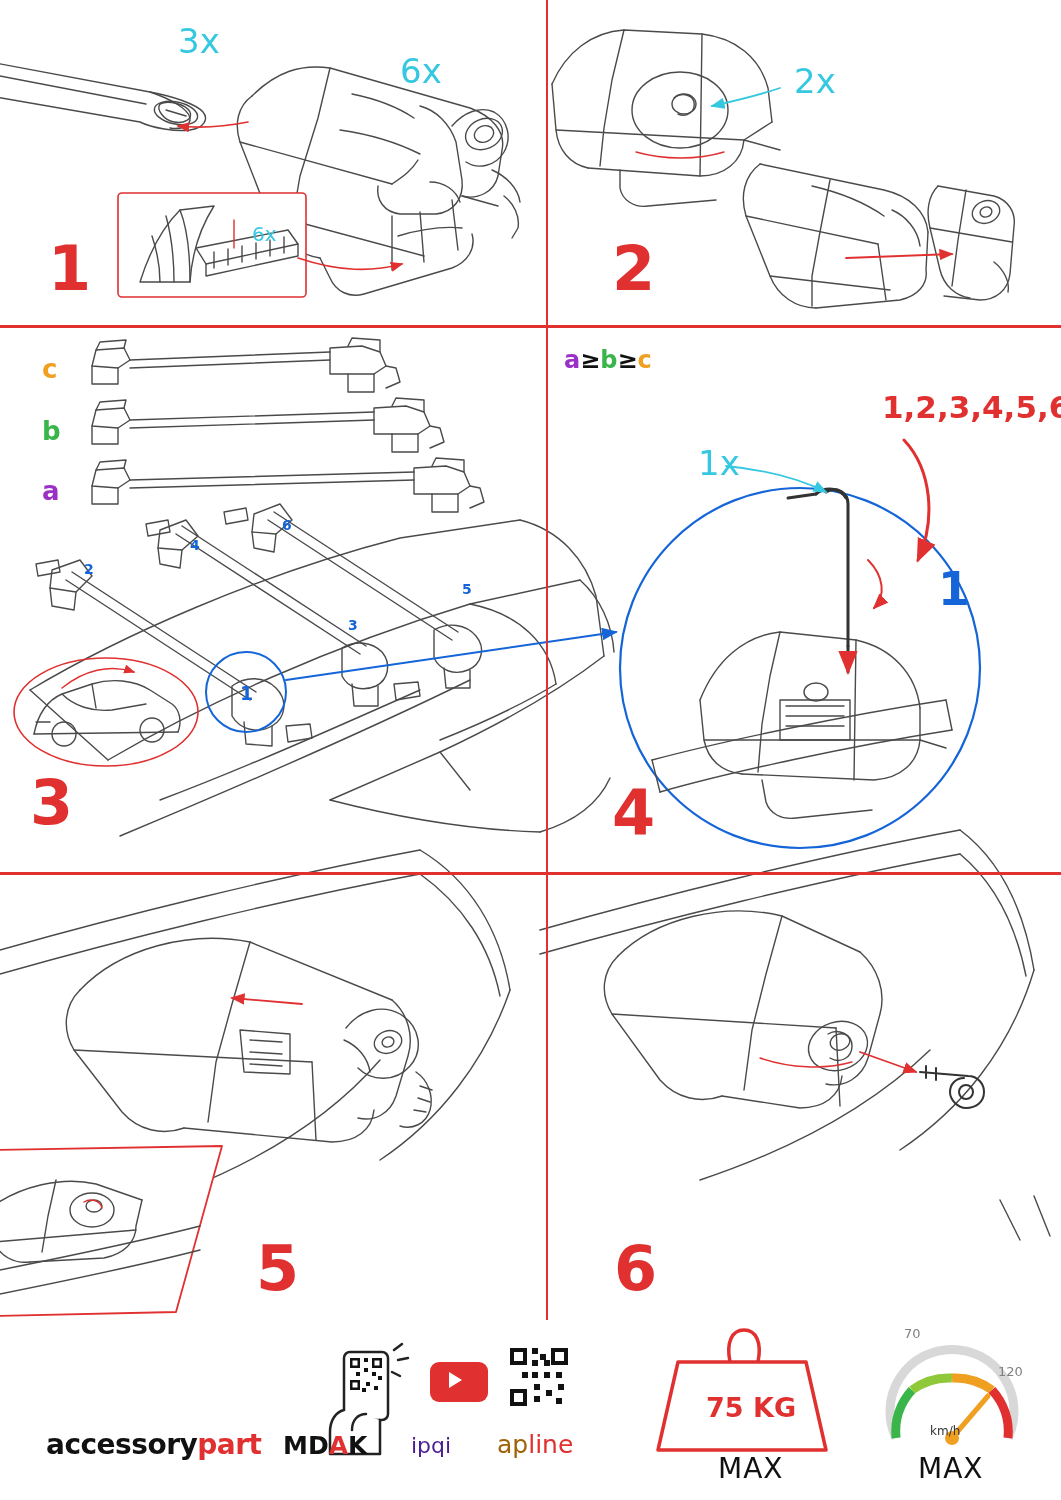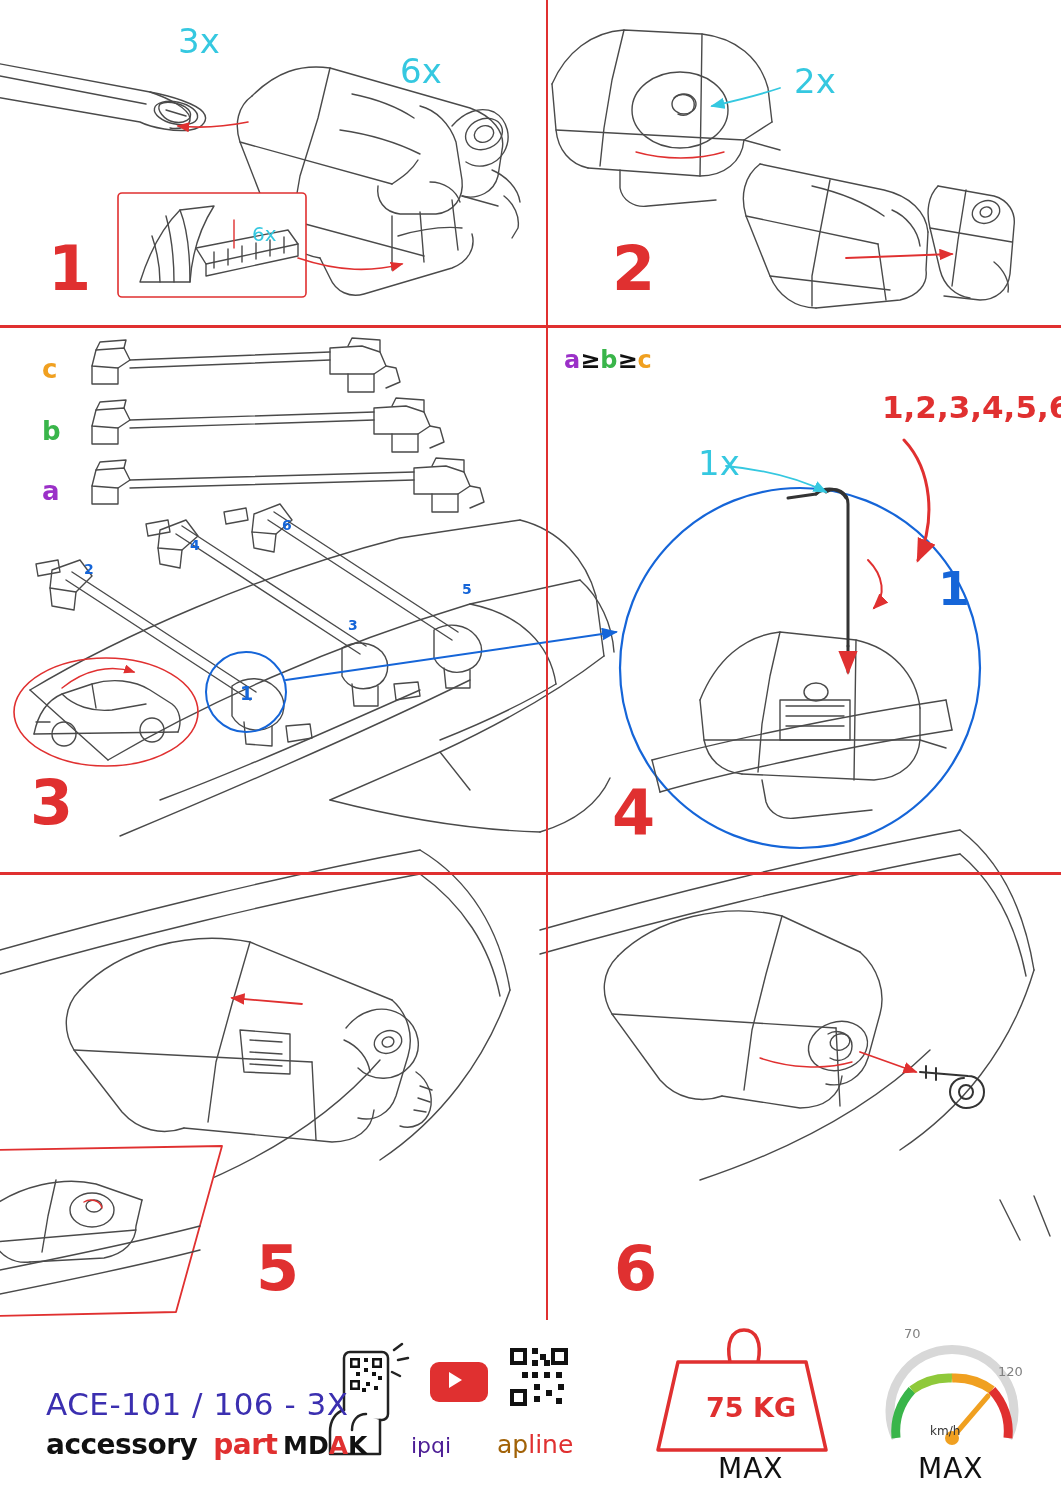--- a/index.html
+++ b/index.html
@@ -116,21 +116,21 @@
   .brand-accessory {
     position: absolute;
     left: 46px;
     top: 1428px;
     font-family: "DejaVu Sans", sans-serif;
     font-size: 28px;
     font-weight: 700;
     letter-spacing: -0.5px;
   }
   .brand-accessory .a1 { color: #111111; }
-  .brand-accessory .a2 { color: #e03030; margin-left: 16px; }
+  .brand-accessory .a2 { color: #e03030; }
   .brand-mdak {
     position: absolute;
     left: 283px;
     top: 1431px;
     font-family: "DejaVu Sans", sans-serif;
     font-size: 25px;
     font-weight: 700;
     letter-spacing: 0px;
     text-align: center;
   }
@@ -609,21 +609,20 @@
   <div class="bar-label" style="left:462px; top:582px;">5</div>
   <div class="bar-label" style="left:282px; top:518px;">6</div>
 
   <div class="step-num" style="left:48px; top:238px;">1</div>
   <div class="step-num" style="left:612px; top:238px;">2</div>
   <div class="step-num" style="left:30px; top:772px;">3</div>
   <div class="step-num" style="left:612px; top:782px;">4</div>
   <div class="step-num" style="left:256px; top:1238px;">5</div>
   <div class="step-num" style="left:614px; top:1238px;">6</div>
 
-  <div class="model-code">ACE-101 / 106 - 3X</div>
 
   <div class="brand-accessory">
     <span class="a1">accessory</span><span class="a2">part</span>
   </div>
 
   <div class="brand-mdak">
     <span class="m1">MD</span><span class="m2">A</span><span class="m1">K</span>
   </div>
 
   <div class="brand-ipqi">ipqi</div>

